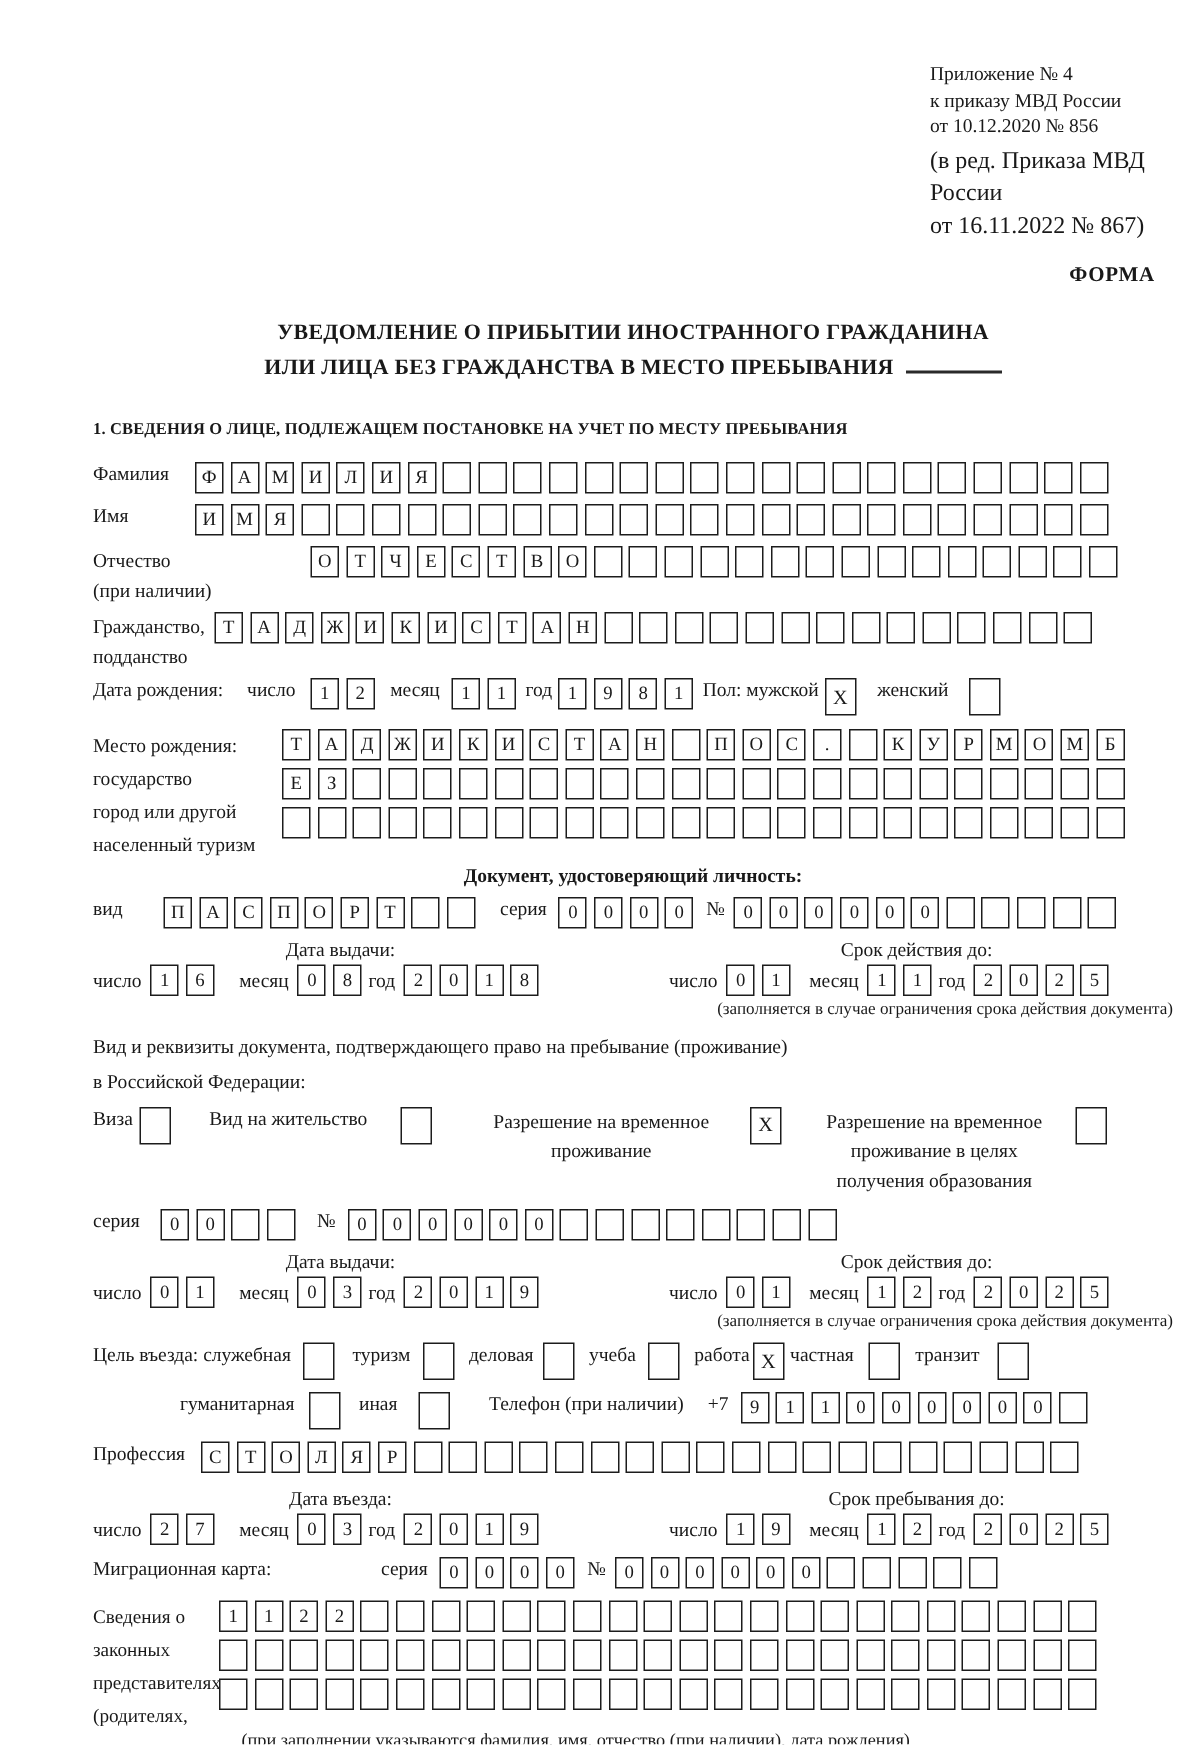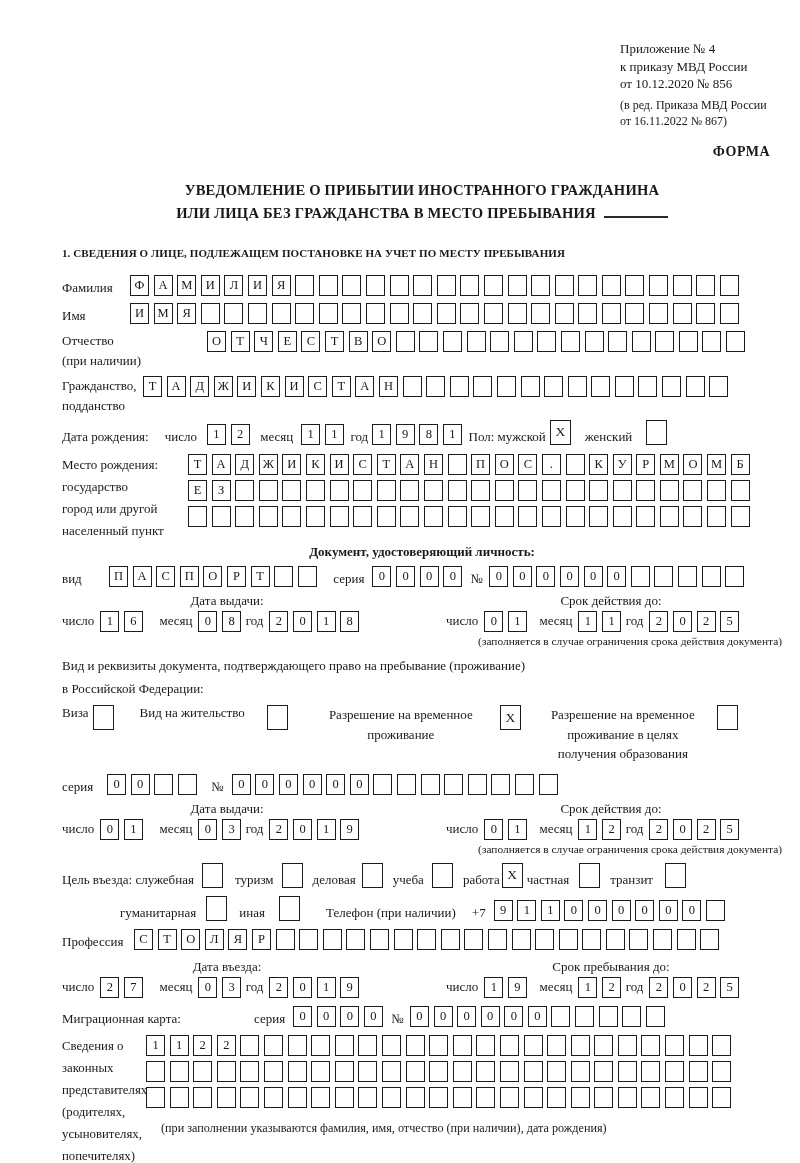--- a/index.html
+++ b/index.html
@@ -4,28 +4,28 @@
 <style>
   html,body { margin:0; padding:0; background:#fff; }
   .page {
     width:800px; height:1163px; box-sizing:border-box;
     background:#ffffff; color:#191919;
     font-family:"Liberation Serif","DejaVu Serif",serif;
     padding:40px 18px 0 62px; overflow:hidden; position:relative;
   }
   
   .hdr { margin-left:558px; font-size:13px; line-height:1.35; }
-  .hdr .amend { font-size:12px; margin-top:4px; line-height:1.35; }
+  .hdr .amend { font-size:16px; margin-top:4px; line-height:1.35; }
   .forma { text-align:right; padding-right:12px; font-weight:bold; font-size:14px; margin-top:15px; letter-spacing:0.5px; }
   .title { text-align:center; font-weight:bold; font-size:14.6px; line-height:1.55; margin-top:19px; letter-spacing:0.2px; }
   .blankline { display:inline-block; width:64px; border-bottom:2px solid #2a2a2a; height:0.85em; margin-left:8px; }
   .sec { font-weight:bold; font-size:11px; margin-top:23px; margin-bottom:16px; letter-spacing:0.1px; white-space:nowrap; }
 
   
-  .row { display:flex; align-items:flex-end; margin-bottom:7px; font-size:13px; }
+  .row { display:flex; align-items:flex-start; margin-bottom:7px; font-size:13px; }
   .row.top { align-items:flex-start; }
   .lbl { flex-shrink:0; }
   .ml2{margin-left:2px}.ml4{margin-left:4px}.ml6{margin-left:6px}.ml8{margin-left:8px}
   .ml10{margin-left:10px}.ml12{margin-left:12px}.ml14{margin-left:14px}.ml16{margin-left:16px}
   .ml22{margin-left:22px}.ml26{margin-left:26px}.ml54{margin-left:54px}
 
   .boxes { display:flex; flex-wrap:nowrap; }
   .box {
     width:17px; height:19px; border:1.5px solid #1c1c1c; margin-right:4.6px;
     display:flex; align-items:center; justify-content:center;
@@ -234,21 +234,21 @@
     <span class="cboxwrap ml14">
         <span class="cbox"></span>
       </span>
   </div>
 
   <div class="row top" style="margin-bottom:2px">
     <span class="lbl lblcol" style="width:126px">
       <div>Место рождения:</div>
       <div>государство</div>
       <div>город или другой</div>
-      <div>населенный пункт</div>
+      <div>населенный туризм</div>
     </span>
     <span class="place-rows">
       <span class="boxes">
           <span class="box">Т</span>
           <span class="box">А</span>
           <span class="box">Д</span>
           <span class="box">Ж</span>
           <span class="box">И</span>
           <span class="box">К</span>
           <span class="box">И</span>

